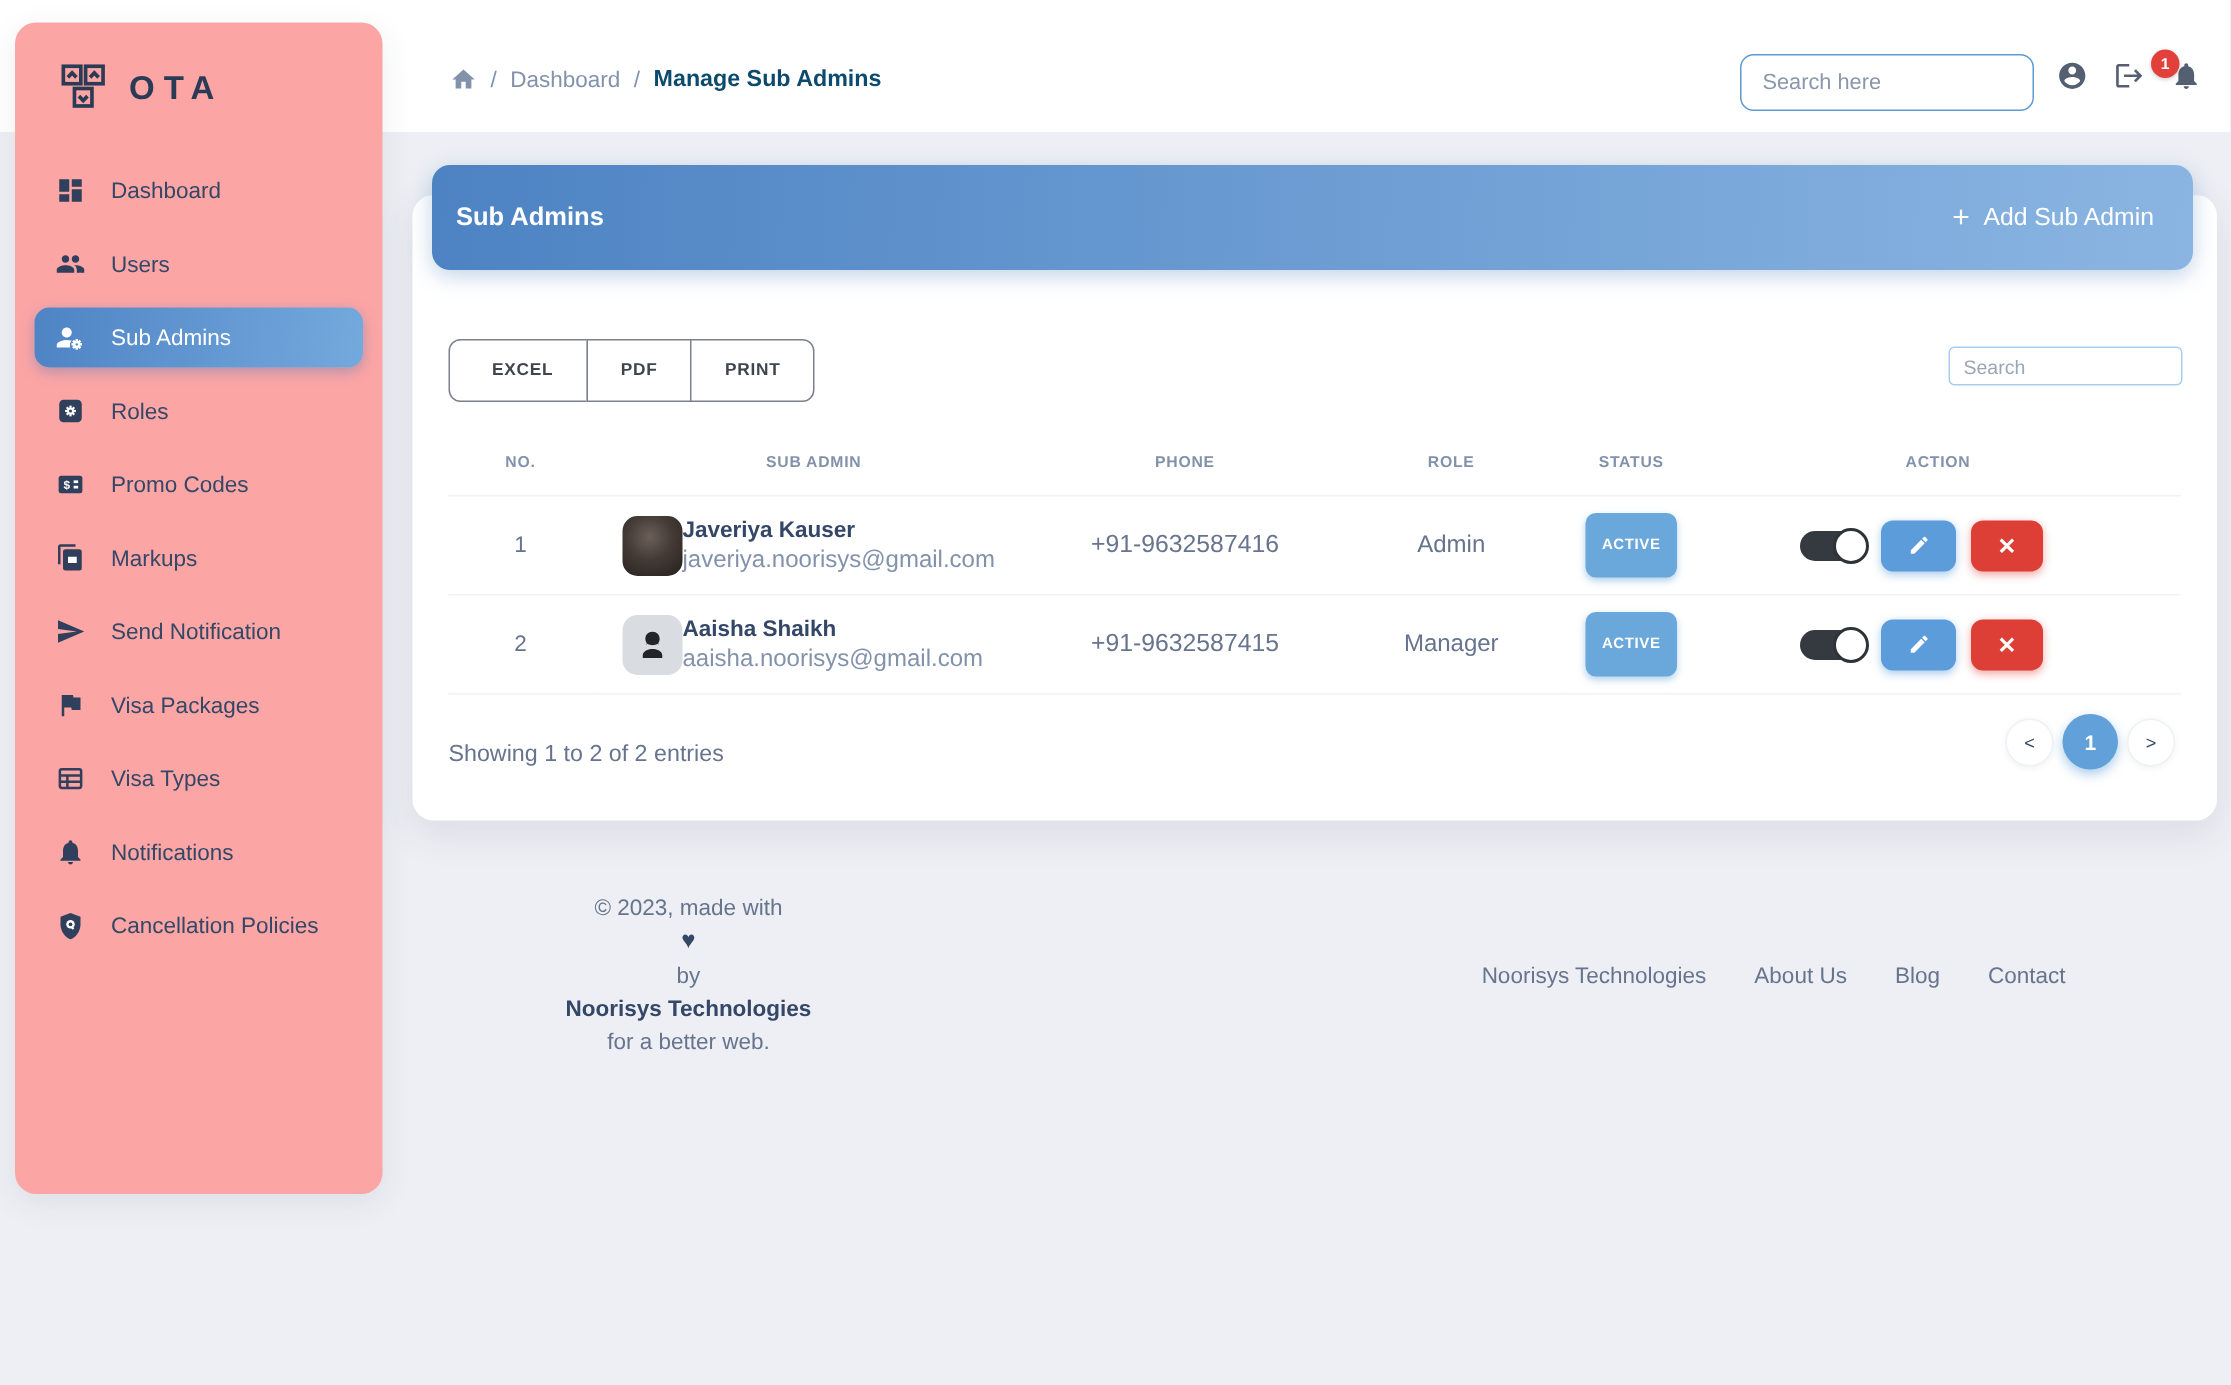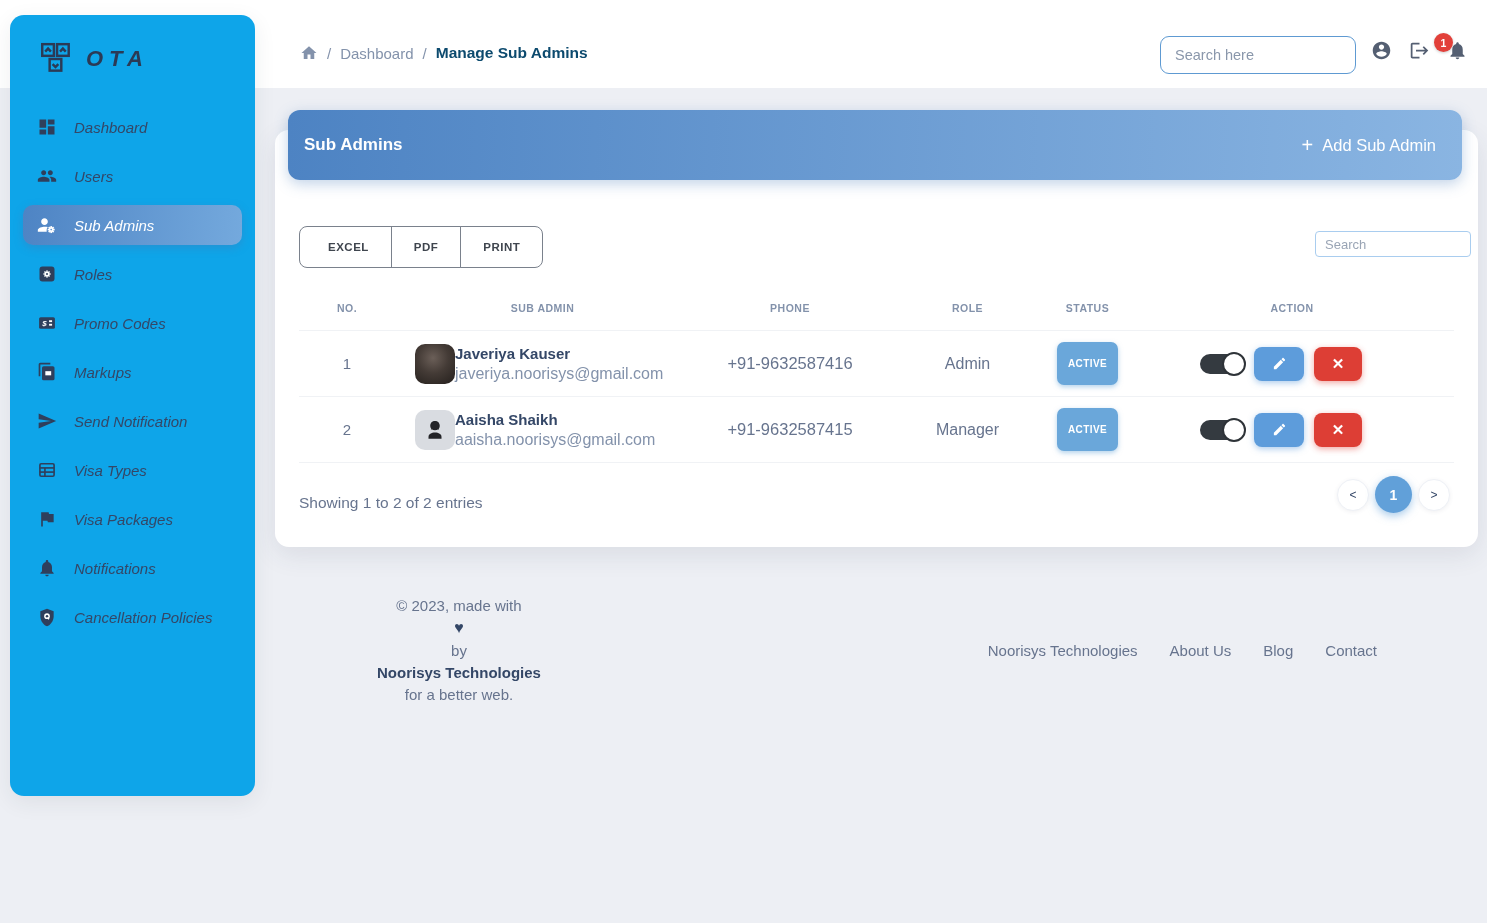--- a/index.html
+++ b/index.html
@@ -9,24 +9,23 @@
     background:#edeff4;
     position:relative;
     overflow:hidden;
     color:#344767;
   }
   .top-band { position:absolute; left:0; top:0; width:100%; height:88px; background:#ffffff; }
 
   
   .sidebar {
     position:absolute; left:10px; top:15px; width:245px; height:781px;
-    background:#0ea5e9; border-radius:14px;
+    background:#fca5a5; border-radius:14px;
     box-shadow:0 6px 22px rgba(40,50,70,.08);
     z-index:6;
-    font-style:italic;
   }
   .logo-row { display:flex; align-items:center; gap:12px; padding:26px 0 0 28px; }
   .logo-mark { width:36px; height:36px; display:inline-flex; }
   .logo-text { font-size:22px; font-weight:bold; letter-spacing:6px; color:#2b3a55; }
   .nav { margin-top:30px; padding:0 13px; display:flex; flex-direction:column; gap:9px; }
   .nav-item {
     display:flex; align-items:center; gap:17px;
     padding:10px 12px 10px 14px; border-radius:10px;
     color:#344767; font-size:15px; cursor:pointer;
   }
@@ -85,21 +84,21 @@
     height:42px; padding:0 22px; background:#fff; border:1px solid #7a818c;
     font-size:11.5px; font-weight:bold; letter-spacing:.5px; color:#3f454e;
     margin-left:-1px; cursor:pointer; font-family:"Liberation Sans", sans-serif;
   }
   .export-btn:first-child { border-radius:8px 0 0 8px; margin-left:0;padding-left:28px; }
   .export-btn:last-child { border-radius:0 8px 8px 0; }
 
   .table-search {
     position:absolute; left:1024px; top:101px; width:156px; height:26px;
     border:1px solid #a9cdef; border-radius:4px; padding:0 9px; font-size:13px;
-    color:#344767; outline:none; font-family:"Liberation Sans", sans-serif;margin-left:16px;
+    color:#344767; outline:none; font-family:"Liberation Sans", sans-serif;
   }
   .table-search::placeholder { color:#9aa5b5; }
 
   table.sub-admins { position:absolute; left:24px; top:158px; width:1155px; border-collapse:collapse; table-layout:fixed; }
   table.sub-admins th {
     color:#8392ab; font-size:10.5px; font-weight:bold; letter-spacing:.5px;
     padding:14px 0 16px 0; text-align:center; border-bottom:1px solid #f0f2f5;
   }
   th.col-subadmin, td.col-subadmin { text-align:left; padding-left:20px; }
   th.col-action { text-align:left; padding-left:70px; }
@@ -251,35 +250,35 @@
       <span class="nicon">
           <svg viewBox="0 0 24 24">
             <path fill="currentColor" d="M2.01 21L23 12 2.01 3 2 10l15 2-15 2z"></path>
           </svg>
         </span>
       <span>Send Notification</span>
     </div>
     <div class="nav-item">
       <span class="nicon">
           <svg viewBox="0 0 24 24">
+            <path fill="currentColor" d="M14.4 6L14 4H5v17h2v-7h5.6l.4 2h7V6z"></path>
+          </svg>
+        </span>
+      <span>Visa Packages</span>
+    </div>
+    <div class="nav-item">
+      <span class="nicon">
+          <svg viewBox="0 0 24 24">
             <rect x="3.5" y="4.5" width="17" height="15" rx="1.5" fill="none" stroke="currentColor" stroke-width="2"></rect>
             <line x1="3.5" y1="9.5" x2="20.5" y2="9.5" stroke="currentColor" stroke-width="2"></line>
             <line x1="9.5" y1="9.5" x2="9.5" y2="19.5" stroke="currentColor" stroke-width="2"></line>
             <line x1="3.5" y1="14.5" x2="20.5" y2="14.5" stroke="currentColor" stroke-width="2"></line>
           </svg>
         </span>
       <span>Visa Types</span>
-    </div>
-    <div class="nav-item">
-      <span class="nicon">
-          <svg viewBox="0 0 24 24">
-            <path fill="currentColor" d="M14.4 6L14 4H5v17h2v-7h5.6l.4 2h7V6z"></path>
-          </svg>
-        </span>
-      <span>Visa Packages</span>
     </div>
     <div class="nav-item">
       <span class="nicon">
           <svg viewBox="0 0 24 24">
             <path fill="currentColor" d="M12 22c1.1 0 2-.9 2-2h-4c0 1.1.89 2 2 2zm6-6v-5c0-3.07-1.64-5.64-4.5-6.32V4c0-.83-.67-1.5-1.5-1.5s-1.5.67-1.5 1.5v.68C7.63 5.36 6 7.92 6 11v5l-2 2v1h16v-1l-2-2z"></path>
           </svg>
         </span>
       <span>Notifications</span>
     </div>
     <div class="nav-item">

